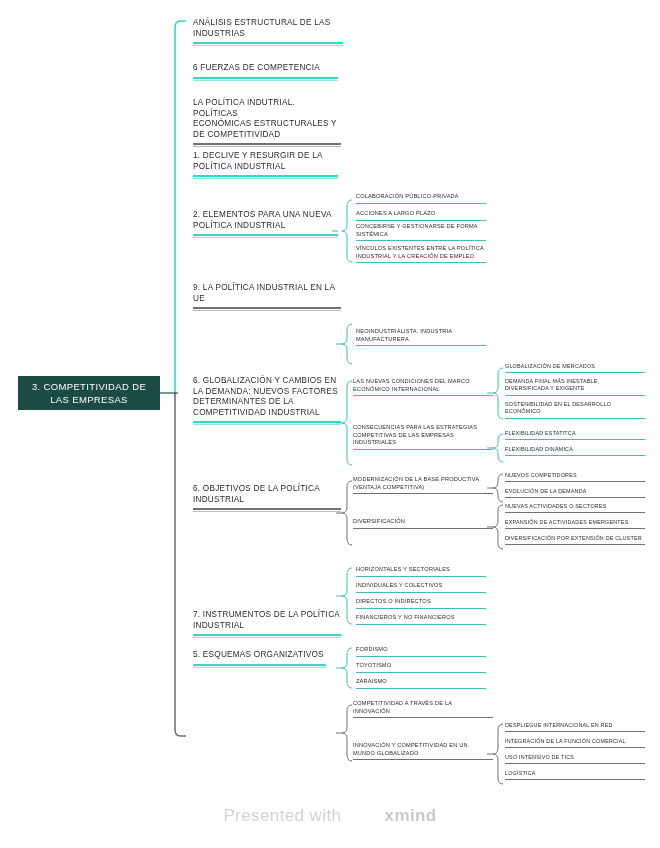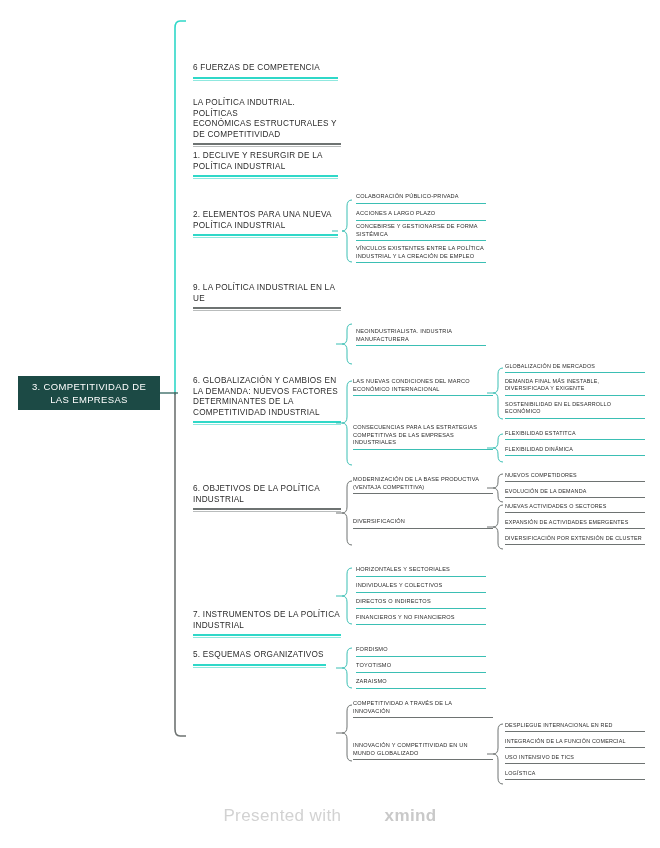--- a/index.html
+++ b/index.html
@@ -92,20 +92,28 @@
     <svg width="20" height="6" viewBox="0 0 20 6">
       <path d="M0 3 H20" fill="none" stroke="#3f6f69" stroke-width="1.4"></path>
     </svg>
   </div>
 
   <div class="root-node" style="left:18px; top:376px; width:142px; height:34px;">
     <span>3. COMPETITIVIDAD DE
 LAS EMPRESAS</span>
   </div>
 
+  <div class="topic lvl1 teal" style="left:193px; top:18px; width:150px;">
+    <span class="label">ANÁLISIS ESTRUCTURAL DE LAS
+INDUSTRIAS</span>
+    <span class="rule">
+        <i class="a"></i>
+        <i class="b"></i>
+      </span>
+  </div>
 
   <div class="topic lvl1 teal" style="left:193px; top:63px; width:145px;">
     <span class="label">6 FUERZAS DE COMPETENCIA</span>
     <span class="rule">
         <i class="a"></i>
         <i class="b"></i>
       </span>
   </div>
 
   <div class="topic lvl1 gray" style="left:193px; top:98px; width:148px;">

